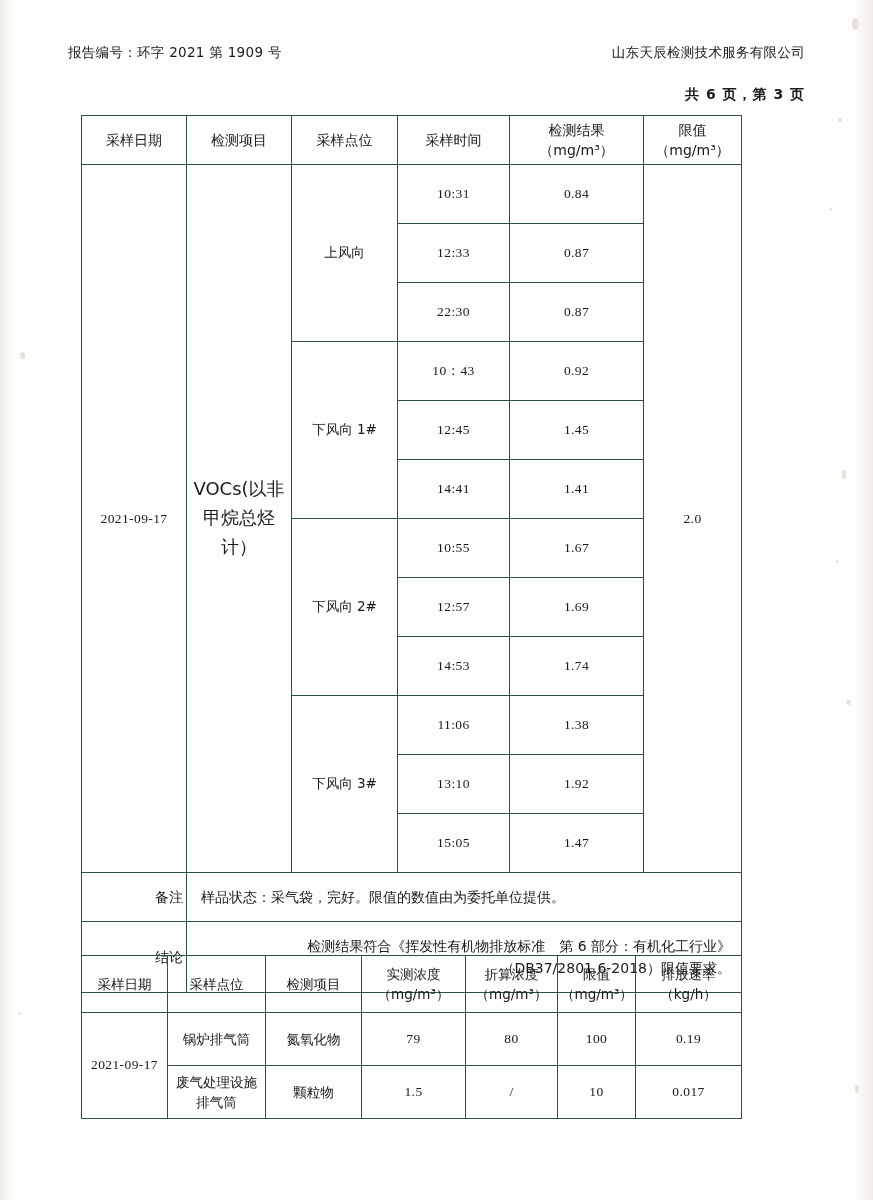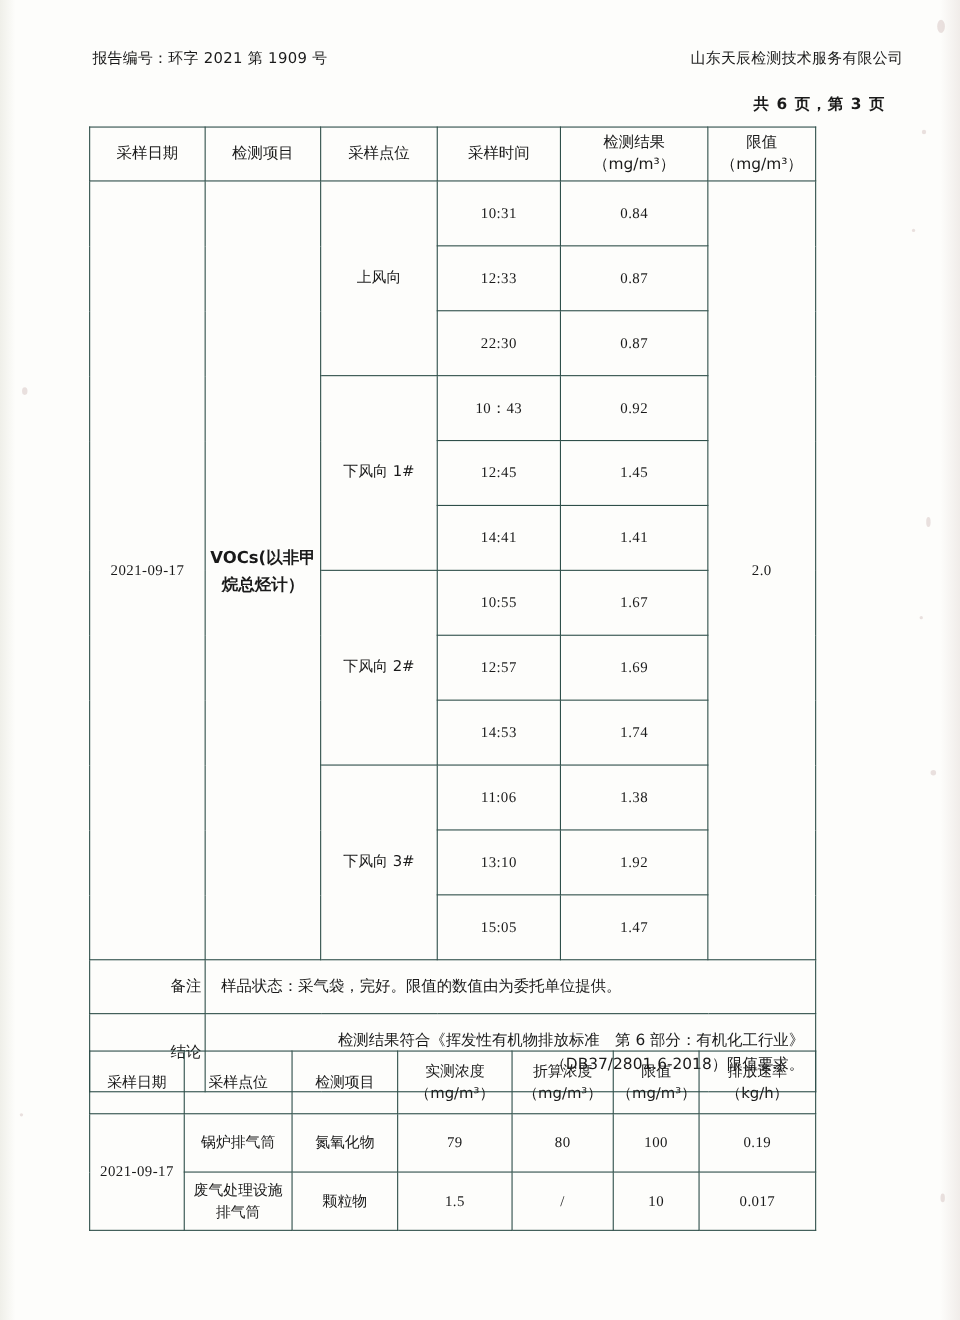--- a/index.html
+++ b/index.html
@@ -32,21 +32,21 @@
     background: linear-gradient(to left, #f0ece9, rgba(255,255,255,0));
   }
   .speck {
     position: absolute;
     background: #d8c9c6;
     border-radius: 50%;
     opacity: .55;
   }
   .header {
     position: absolute;
-    left: 84px; top: 44px;
+    left: 68px; top: 44px;
     width: 737px;
     display: flex;
     justify-content: space-between;
     align-items: flex-end;
     font-size: 13.5px;
     letter-spacing: .3px;
   }
   .pagemark {
     position: absolute;
     right: 68px; top: 86px;
@@ -73,23 +73,22 @@
     line-height: 1.45;
   }
   .t1 thead td {
     height: 44px;
     font-size: 14px;
   }
   .t1 .data-row td {
     height: 54px;
   }
   .t1 .v-label {
-    font-size: 15px;
+    font-size: 18px;
     line-height: 1.6;
-    font-weight: bold;
   }
   .t1 .note-row td {
     height: 44px;
     text-align: left;
     padding-left: 14px;
     font-size: 14px;
   }
   .t1 .note-row td.lbl {
     text-align: right;
     padding-left: 3px;

